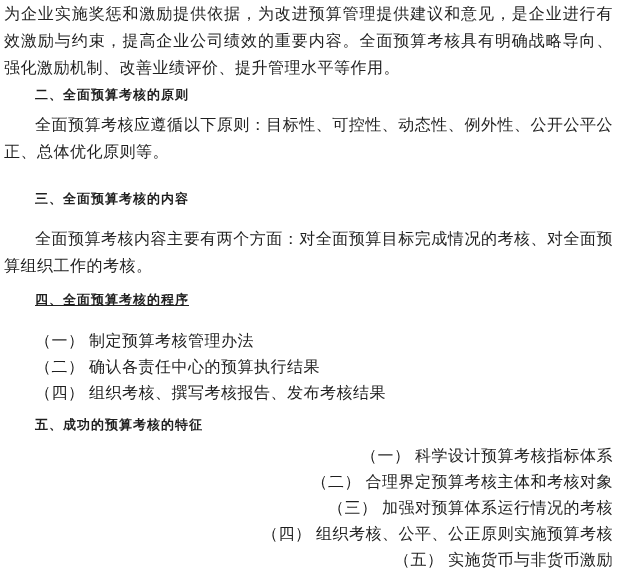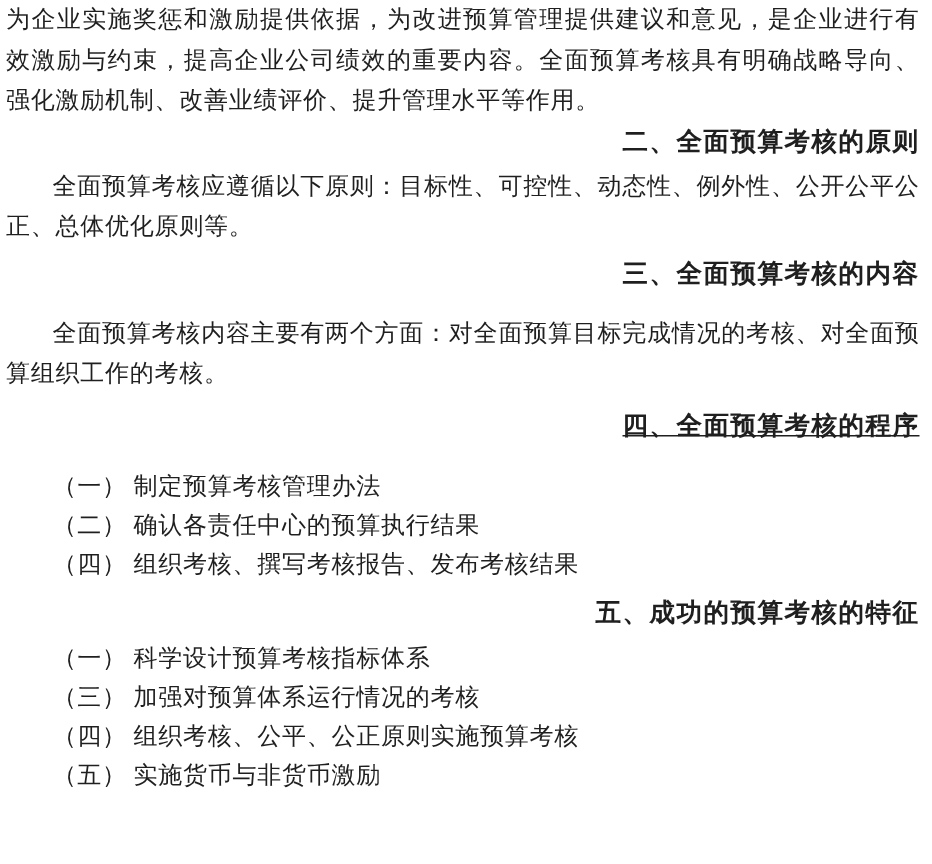--- a/index.html
+++ b/index.html
@@ -19,42 +19,41 @@
   .para {
     font-size: 16px;
     line-height: 27px;
     text-align: justify;
     letter-spacing: 0.5px;
   }
   .para.first-indent { text-indent: 31px; }
   .heading {
     font-family: "Liberation Sans", "DejaVu Sans", sans-serif;
     font-weight: bold;
-    font-size: 17px;
+    font-size: 13px;
     line-height: 27px;
     padding-left: 31px;
     letter-spacing: 1px;
-    text-align: right;
   }
   .list-item {
     font-size: 16px;
     line-height: 26px;
     padding-left: 31px;
     letter-spacing: 0.5px;
     white-space: nowrap;
   }
   
   .h-2 { margin-top: 0; }
   .p-2 { margin-top: 3px; }
-  .h-3 { margin-top: 4px; }
+  .h-3 { margin-top: 20px; }
   .p-3 { margin-top: 13px; }
   .h-4 { margin-top: 7px; text-decoration: underline; }
   .list-4 { margin-top: 15px; }
   .h-5 { margin-top: 5px; }
-  .list-5 { margin-top: 5px; }
+  .list-5 { margin-top: 5px; text-align: right; }
 </style>
 </head>
 <body>
 
 <div class="page">
 
   <p class="para">为企业实施奖惩和激励提供依据，为改进预算管理提供建议和意见，是企业进行有效激励与约束，提高企业公司绩效的重要内容。全面预算考核具有明确战略导向、强化激励机制、改善业绩评价、提升管理水平等作用。</p>
 
   <h3 class="heading h-2">二、全面预算考核的原则</h3>
   <p class="para first-indent p-2">全面预算考核应遵循以下原则：目标性、可控性、动态性、例外性、公开公平公正、总体优化原则等。</p>
@@ -65,18 +64,19 @@
   <h3 class="heading h-4">四、全面预算考核的程序</h3>
   <div class="list-4">
     <div class="list-item">（一） 制定预算考核管理办法</div>
     <div class="list-item">（二） 确认各责任中心的预算执行结果</div>
     <div class="list-item">（四） 组织考核、撰写考核报告、发布考核结果</div>
   </div>
 
   <h3 class="heading h-5">五、成功的预算考核的特征</h3>
   <div class="list-5">
     <div class="list-item">（一） 科学设计预算考核指标体系</div>
+    <div class="list-item">（二） 合理界定预算考核主体和考核对象</div>
     <div class="list-item">（三） 加强对预算体系运行情况的考核</div>
     <div class="list-item">（四） 组织考核、公平、公正原则实施预算考核</div>
     <div class="list-item">（五） 实施货币与非货币激励</div>
   </div>
 
 </div>
 
 </body></html>

